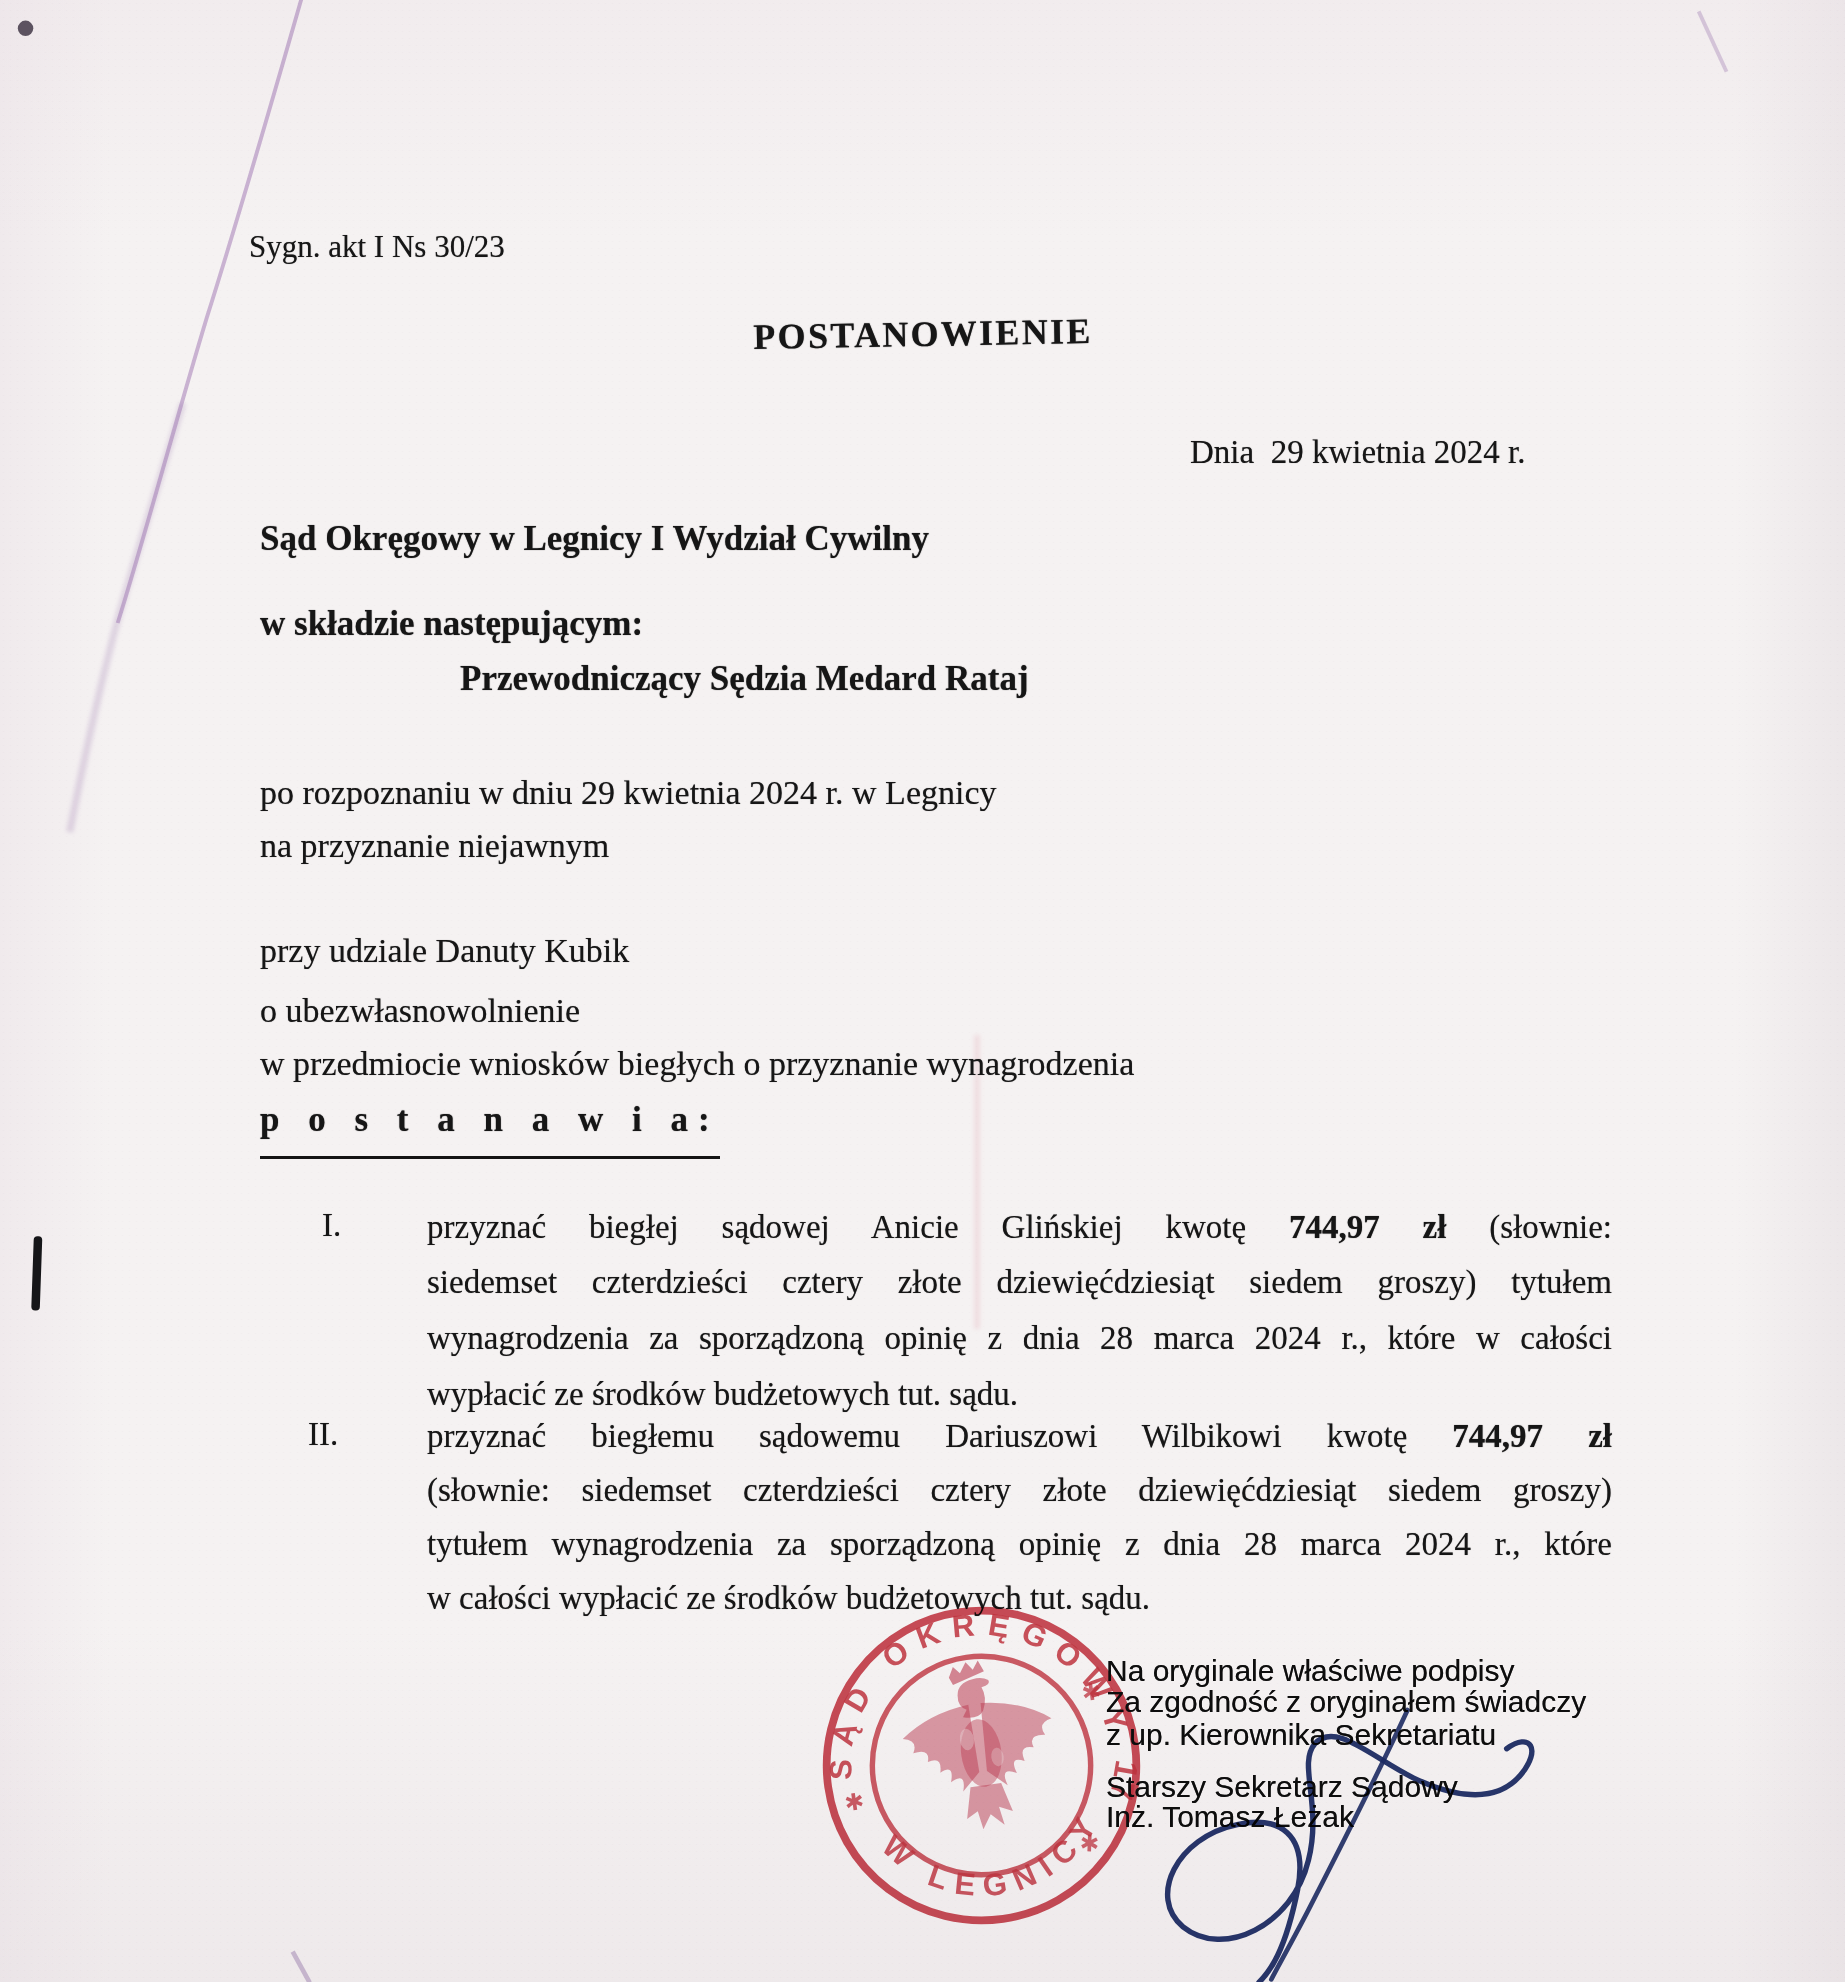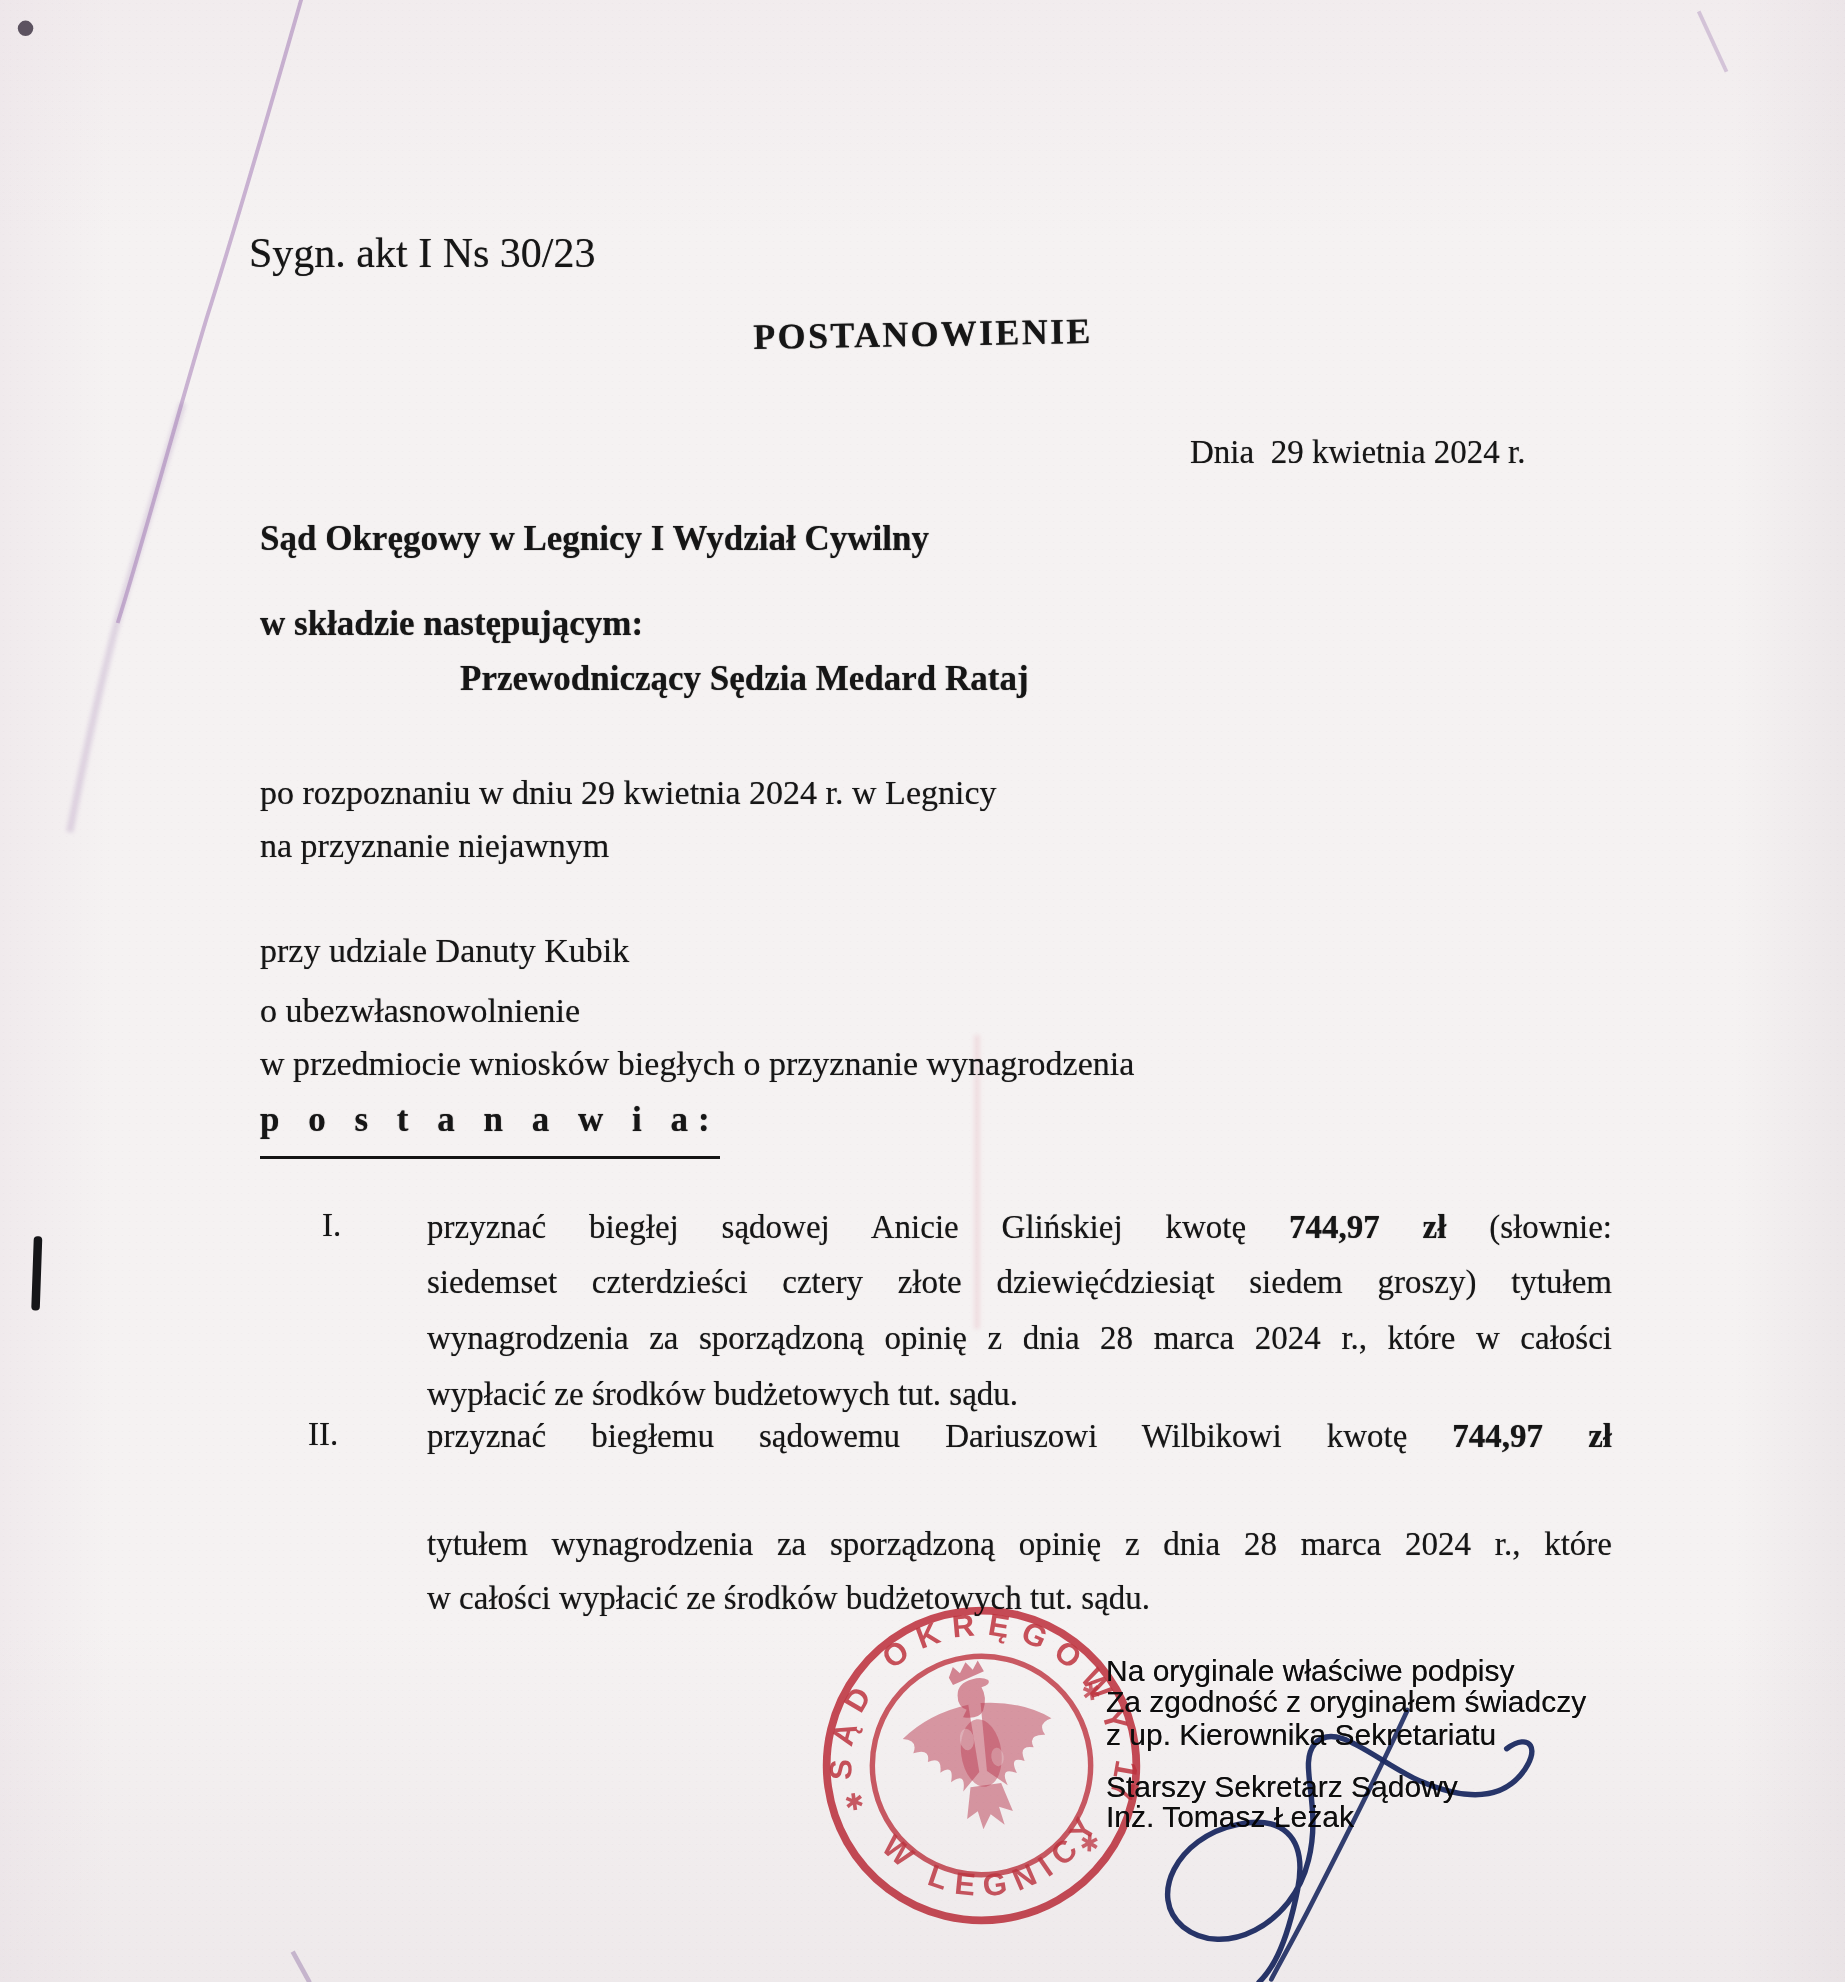--- a/index.html
+++ b/index.html
@@ -12,21 +12,21 @@
       linear-gradient(90deg, rgba(232,222,228,.4) 0%, rgba(255,255,255,0) 6%, rgba(255,255,255,0) 94%, rgba(225,218,222,.45) 100%);
     background-size: 7px 7px, 100% 100%, 100% 100%;
     font-family:"Liberation Serif","DejaVu Serif",serif;
     color:#161616;
   }
   .abs{position:absolute;}
   .serif{font-family:"Liberation Serif","DejaVu Serif",serif;
          text-shadow:0 0 0.8px rgba(15,15,15,.55);}
   .sans{font-family:"Liberation Sans","DejaVu Sans",sans-serif;
          text-shadow:0 0 0.6px rgba(0,0,0,.65);}
-  .sygn{left:249px;top:229px;font-size:42px;}
+  .sygn{left:249px;top:229px;font-size:31px;}
   .title{left:50%;top:313px;transform:translateX(-50%) rotate(-1deg);
          font-size:36px;font-weight:700;letter-spacing:2.3px;
          text-shadow:0 0 1.1px rgba(10,10,10,.6);}
   .date{left:1190px;top:434px;font-size:33px;white-space:pre;}
   .court{left:260px;font-size:35px;font-weight:700;
          text-shadow:0 0 1.1px rgba(10,10,10,.6);}
   .c1{top:519px;} .c2{top:604px;} .c3{left:460px;top:659px;}
   .pre{left:260px;font-size:34px;}
   .p0{top:774px;} .p1{top:827px;} .p2{top:880px;}
   .p3{top:932px;} .p4{top:992px;} .p5{top:1045px;}
@@ -81,20 +81,21 @@
   <div class="abs serif decides">p o s t a n a w i a:</div>
 
   <div class="abs serif itemnum n1">I.</div>
   <div class="abs serif iline just i1a"><span>przyznać biegłej sądowej Anicie Glińskiej kwotę </span><span class="b">744,97 zł</span><span> (słownie:</span></div>
   <div class="abs serif iline just i1b"><span>siedemset czterdzieści cztery złote dziewięćdziesiąt siedem groszy) tytułem</span></div>
   <div class="abs serif iline just i1c"><span>wynagrodzenia za sporządzoną opinię z dnia 28 marca 2024 r., które w całości</span></div>
   <div class="abs serif iline i1d"><span>wypłacić ze środków budżetowych tut. sądu.</span></div>
 
   <div class="abs serif itemnum n2">II.</div>
   <div class="abs serif iline just i2a"><span>przyznać biegłemu sądowemu Dariuszowi Wilbikowi kwotę </span><span class="b">744,97 zł</span></div>
+  <div class="abs serif iline just i2b"><span>(słownie: siedemset czterdzieści cztery złote dziewięćdziesiąt siedem groszy)</span></div>
   <div class="abs serif iline just i2c"><span>tytułem wynagrodzenia za sporządzoną opinię z dnia 28 marca 2024 r., które</span></div>
   <div class="abs serif iline i2d"><span>w całości wypłacić ze środków budżetowych tut. sądu.</span></div>
 
   <svg class="abs stamp-svg" viewBox="-228 -228 456 456">
     <defs>
       <path id="arcTop" d="M -155.8 62.9 A 168 168 0 1 1 155.8 62.9" fill="none"></path>
       <path id="arcBot" d="M -152.3 71 A 168 168 0 0 0 152.3 71" fill="none"></path>
     </defs>
     <circle cx="0" cy="0" r="200" fill="none" stroke="#c22633" stroke-width="10" stroke-opacity=".88"></circle>
     <circle cx="0" cy="0" r="141" fill="none" stroke="#c22633" stroke-width="7" stroke-opacity=".8"></circle>

